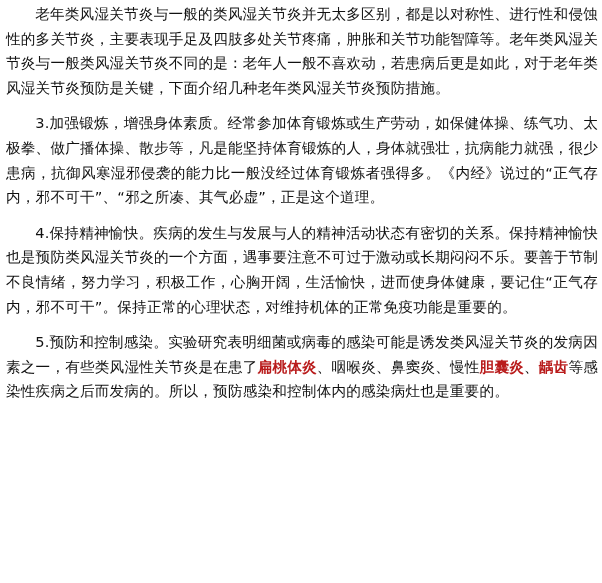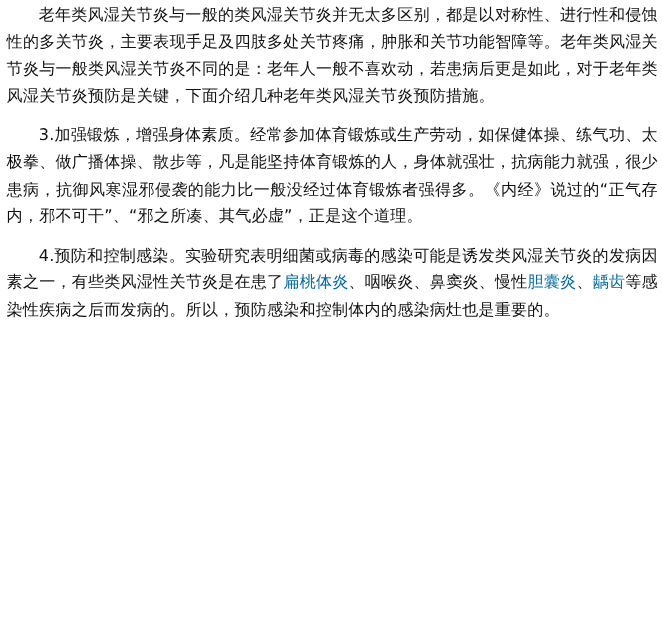--- a/index.html
+++ b/index.html
@@ -10,22 +10,23 @@
     line-height: 24.6px;
     color: #111111;
     padding: 2px 4px 0 6px;
     letter-spacing: 0.2px;
   }
   .article p {
     margin: 0 0 11px 0;
     text-indent: 2em;
     text-align: justify;
   }
-  .article a { color: #0369a1; text-decoration: none; }
+  .article a { color: #b91c1c; text-decoration: none; font-weight: bold; }
 </style>
 </head>
 <body>
 
 <div class="article">
   <p>老年类风湿关节炎与一般的类风湿关节炎并无太多区别，都是以对称性、进行性和侵蚀性的多关节炎，主要表现手足及四肢多处关节疼痛，肿胀和关节功能智障等。老年类风湿关节炎与一般类风湿关节炎不同的是：老年人一般不喜欢动，若患病后更是如此，对于老年类风湿关节炎预防是关键，下面介绍几种老年类风湿关节炎预防措施。</p>
   <p>3.加强锻炼，增强身体素质。经常参加体育锻炼或生产劳动，如保健体操、练气功、太极拳、做广播体操、散步等，凡是能坚持体育锻炼的人，身体就强壮，抗病能力就强，很少患病，抗御风寒湿邪侵袭的能力比一般没经过体育锻炼者强得多。《内经》说过的“正气存内，邪不可干”、“邪之所凑、其气必虚”，正是这个道理。</p>
-  <p><span>4.预防和控制感染。实验研究表明细菌或病毒的感染可能是诱发类风湿关节炎的发病因素之一，有些类风湿性关节炎是在患了</span><a>扁桃体炎</a><span>、咽喉炎、鼻窦炎、慢性</span><a>胆囊炎</a><span>、</span><a>龋齿</a><span>等感染性疾病之后而发病的。所以，预防感染和控制体内的感染病灶也是重要的。</span></p>
+  <p>4.保持精神愉快。疾病的发生与发展与人的精神活动状态有密切的关系。保持精神愉快也是预防类风湿关节炎的一个方面，遇事要注意不可过于激动或长期闷闷不乐。要善于节制不良情绪，努力学习，积极工作，心胸开阔，生活愉快，进而使身体健康，要记住“正气存内，邪不可干”。保持正常的心理状态，对维持机体的正常免疫功能是重要的。</p>
+  <p><span>5.预防和控制感染。实验研究表明细菌或病毒的感染可能是诱发类风湿关节炎的发病因素之一，有些类风湿性关节炎是在患了</span><a>扁桃体炎</a><span>、咽喉炎、鼻窦炎、慢性</span><a>胆囊炎</a><span>、</span><a>龋齿</a><span>等感染性疾病之后而发病的。所以，预防感染和控制体内的感染病灶也是重要的。</span></p>
 </div>
 
 </body></html>

